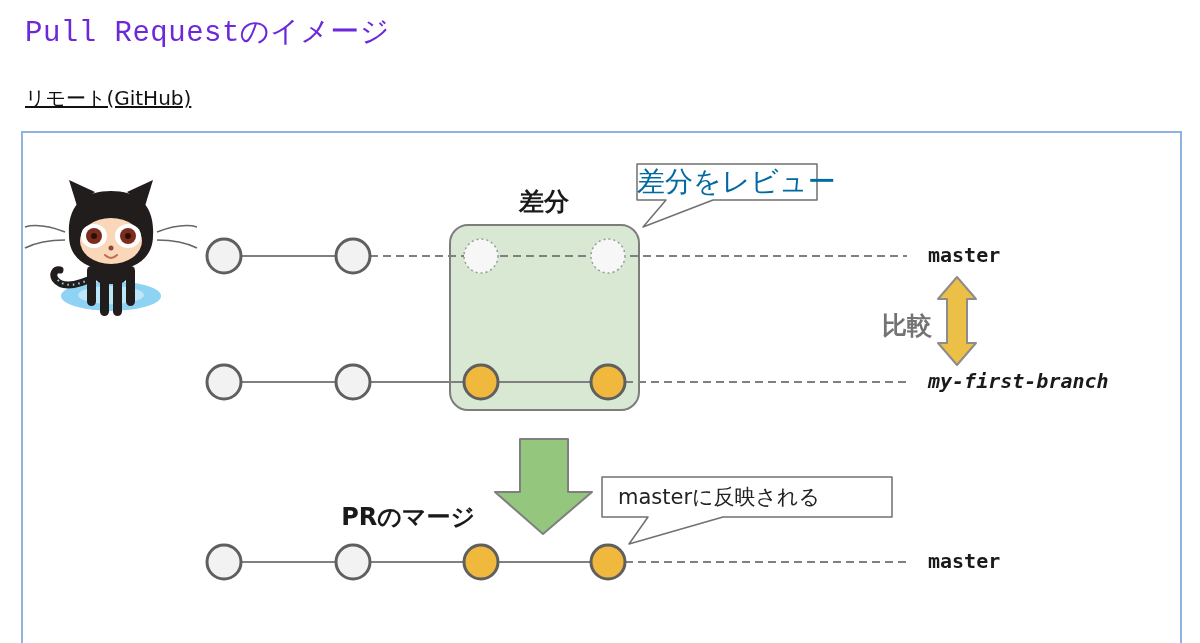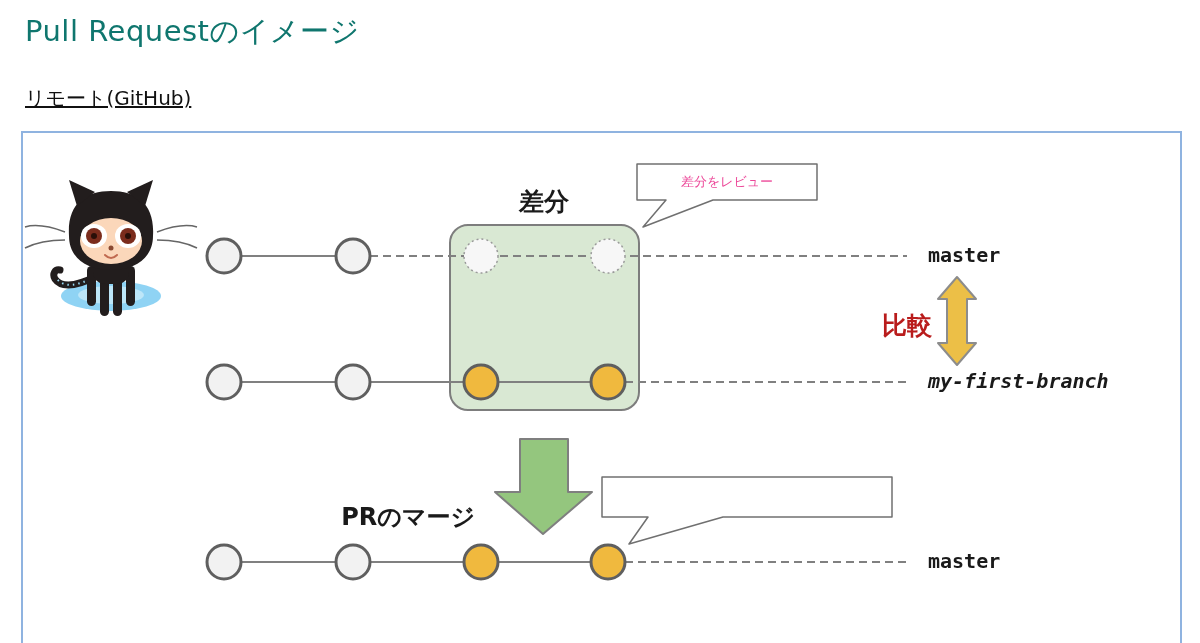--- a/index.html
+++ b/index.html
@@ -15,50 +15,50 @@
     --bubble-stroke:#707070;
   }
   *{margin:0;padding:0;box-sizing:border-box;}
   html,body{background:#ffffff;}
   body{
     width:1200px;height:643px;position:relative;overflow:hidden;
     font-family:"DejaVu Sans","Liberation Sans",sans-serif;color:#111;
   }
   .page-title{
     position:absolute;left:25px;top:12px;
-    font-size:29px;font-weight:400;color:#0f766e;letter-spacing:0.5px;
+    font-size:29px;font-weight:400;color:#6d28d9;letter-spacing:0.5px;font-family:Liberation Mono, monospace;
   }
   .section-label{
     position:absolute;left:25px;top:85px;
     font-size:20px;font-weight:400;color:#111;text-decoration:underline;
   }
   .frame{
     position:absolute;left:21px;top:131px;width:1161px;height:570px;
     border:2px solid var(--frame-border);background:#fff;
   }
   .frame svg{position:absolute;left:0;top:0;}
   .lbl{position:absolute;white-space:nowrap;}
   .diff-label{
     left:451px;top:52px;width:140px;text-align:center;
     font-size:25px;font-weight:700;color:#1a1a1a;
   }
   .bubble1-text{
     left:614px;top:31px;width:180px;height:36px;line-height:36px;
-    text-align:center;font-size:13px;color:#ec4899;
+    text-align:center;font-size:28px;color:#0369a1;
   }
   .branch-label{
     font-family:"DejaVu Sans Mono","Liberation Mono",monospace;
     font-weight:700;font-size:20px;color:#1a1a1a;margin-left:6px;
   }
   .branch-top{left:899px;top:110px;}
   .branch-mid{left:899px;top:236px;font-style:italic;}
   .branch-bottom{left:899px;top:416px;}
   .compare-label{
     left:809px;top:176px;width:100px;text-align:right;
-    font-size:25px;font-weight:700;color:#b91c1c;
+    font-size:25px;font-weight:700;color:#737373;
   }
   .merge-label{
     left:277px;top:340px;width:175px;text-align:right;
     font-size:24px;font-weight:700;color:#1a1a1a;margin-top:28px;
   }
   .bubble2-text{
     left:579px;top:344px;width:290px;height:40px;line-height:40px;
     padding-left:16px;font-size:21px;color:#222;
   }
 </style>
@@ -137,14 +137,15 @@
 
     <path d="M579,344 L869,344 L869,384 L700,384 L606,411 L625,384 L579,384 Z" fill="#ffffff" stroke="var(--bubble-stroke)" stroke-width="1.5" stroke-linejoin="round"></path>
   </svg>
 
   <div class="lbl diff-label">差分</div>
   <div class="lbl bubble1-text">差分をレビュー</div>
   <div class="lbl branch-label branch-top">master</div>
   <div class="lbl compare-label">比較</div>
   <div class="lbl branch-label branch-mid">my-first-branch</div>
   <div class="lbl merge-label">PRのマージ</div>
+  <div class="lbl bubble2-text">masterに反映される</div>
   <div class="lbl branch-label branch-bottom">master</div>
 </div>
 
 </body></html>

